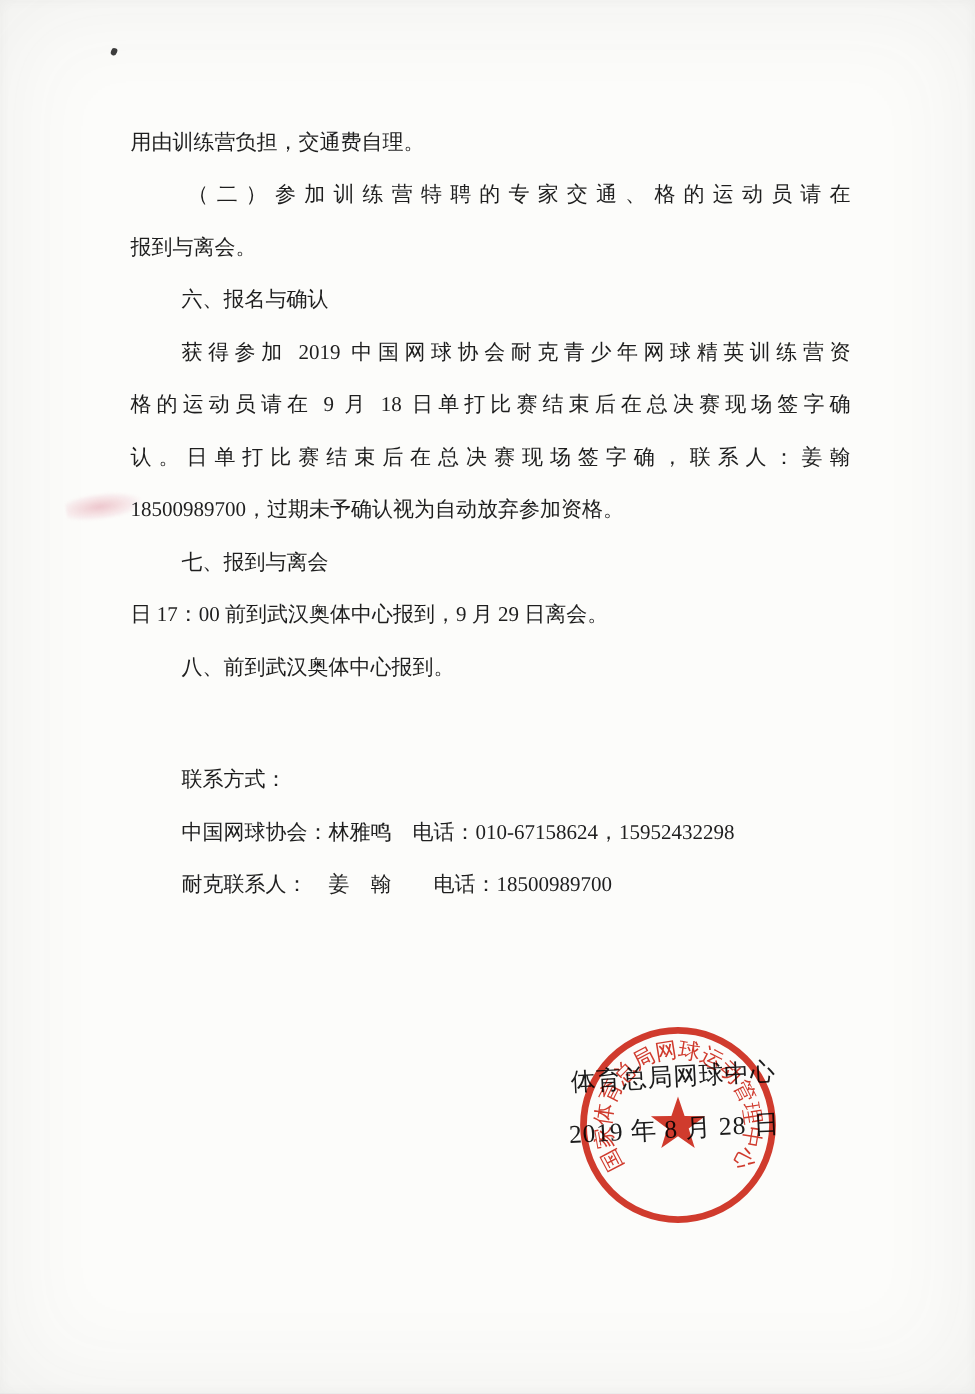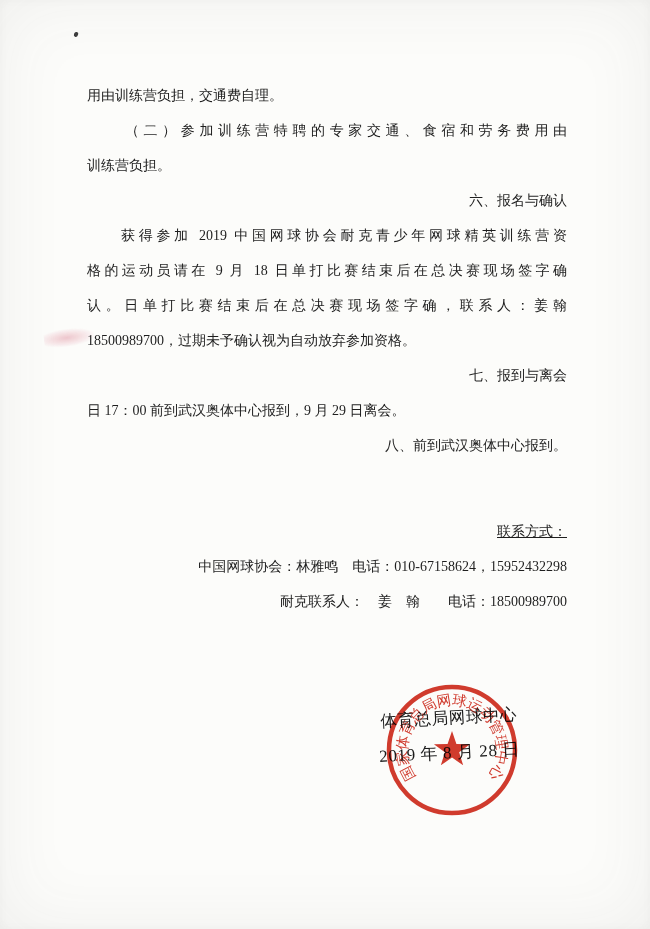--- a/index.html
+++ b/index.html
@@ -14,24 +14,24 @@
   }
   
   .doc-body {
     position:absolute;
     left:87px; top:78px;
     width:480px;
     color:#1e1e1e;
     font-size:14px;
   }
   .line { height:35px; line-height:35px; }
-  .ind   { padding-left:34px;text-align:right; }
+  .ind   { padding-left:34px; }
   .paren { padding-left:38px; }
   .just  { text-align:justify; text-align-last:justify; }
-  .gap   { margin-top:51px;text-decoration:underline; }
+  .gap   { margin-top:40px; }
 
   
   .signature {
     position:absolute;
     left:377px; top:712px;
     transform:rotate(-3deg);
     transform-origin:0 0;
     color:#1b1b1b;
     white-space:nowrap;
   }
@@ -65,22 +65,22 @@
 </head>
 <body>
 
 <div class="page">
 
   <div class="speck"></div>
   <div class="smudge"></div>
 
   <div class="doc-body">
     <div class="line">用由训练营负担，交通费自理。</div>
-    <div class="line paren just">（二）参加训练营特聘的专家交通、食宿和劳务费用由</div>
-    <div class="line">训练营负担。</div>
+    <div class="line paren just">（二）参加训练营特聘的专家交通、格的运动员请在</div>
+    <div class="line">报到与离会。</div>
     <div class="line ind">六、报名与确认</div>
     <div class="line ind just">获得参加 2019 中国网球协会耐克青少年网球精英训练营资</div>
     <div class="line just">格的运动员请在 9 月 18 日单打比赛结束后在总决赛现场签字确</div>
     <div class="line just">认。日单打比赛结束后在总决赛现场签字确，联系人：姜翰</div>
     <div class="line">18500989700，过期未予确认视为自动放弃参加资格。</div>
     <div class="line ind">七、报到与离会</div>
     <div class="line">日 17：00 前到武汉奥体中心报到，9 月 29 日离会。</div>
     <div class="line ind">八、前到武汉奥体中心报到。</div>
     <div class="line ind gap">联系方式：</div>
     <div class="line ind">中国网球协会：林雅鸣　电话：010-67158624，15952432298</div>

